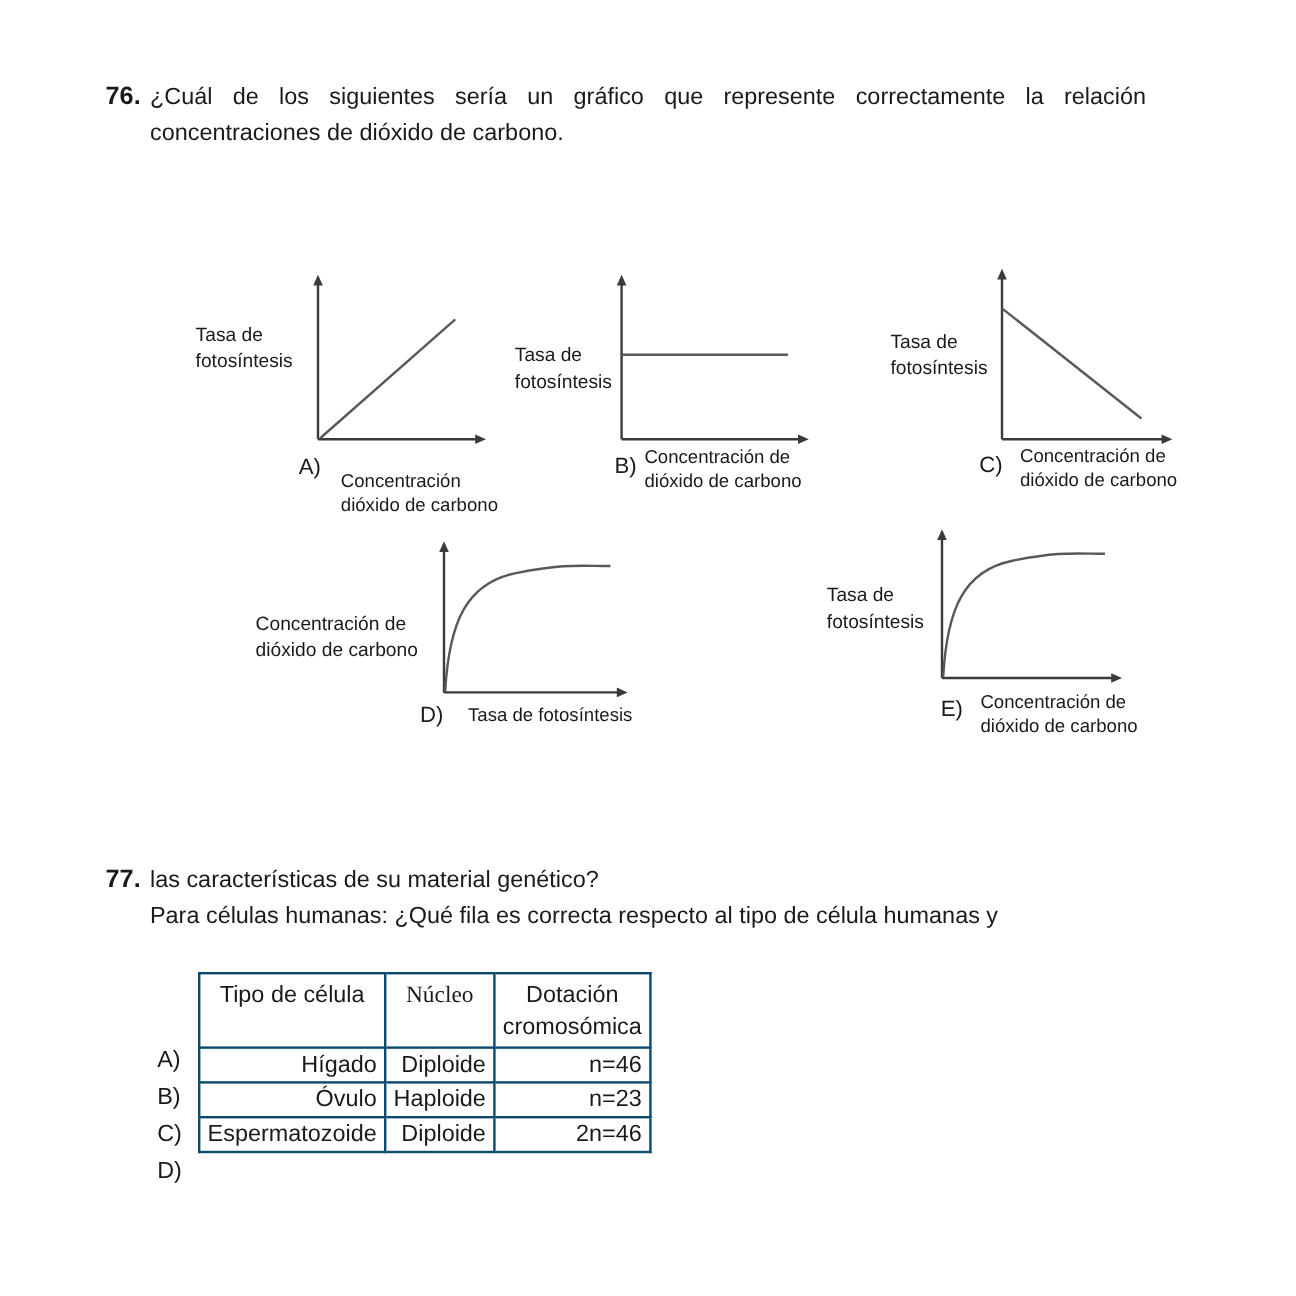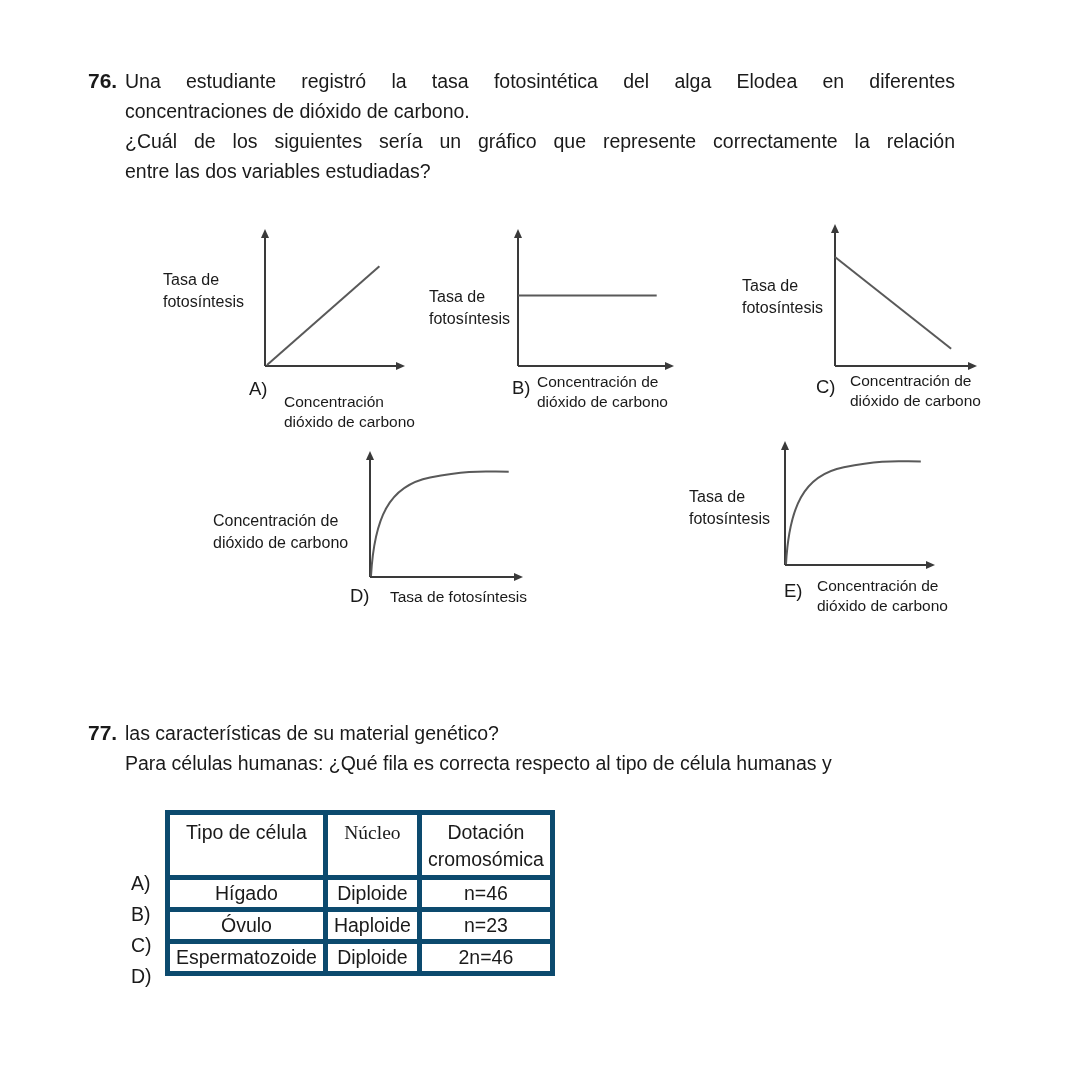--- a/index.html
+++ b/index.html
@@ -71,46 +71,44 @@
   #rl0{top:58px;}
   #rl1{top:89px;}
   #rl2{top:120px;}
   #rl3{top:151px;}
   table.answers{
     position:absolute;left:34px;top:0;
     border-collapse:collapse;
     font-size:19.5px;
   }
   table.answers th, table.answers td{
-    border:5px solid #0c4a6e;
+    border:2px solid #0c4a6e;
     text-align:center;
     font-weight:400;
     padding:0 6px;
   }
   table.answers th{
     height:56px;vertical-align:top;padding-top:4px;
     line-height:27px;white-space:pre-line;
   }
-  table.answers td{height:27px;line-height:27px;}
+  table.answers td{height:27px;line-height:27px;text-align:right;}
   .col1{width:210px;}
   .col2{width:224px;font-family:Liberation Serif, serif;}
   .col3{width:222px;}
 </style>
 </head>
 <body>
 
 <div class="page">
 
   <section>
     <div class="qnum" id="q76num">76.</div>
     <div class="qtext" id="q76text">
-      <div class="qline fill">Una estudiante registró la tasa fotosintética del alga Elodea en diferentes</div>
+      <div class="qline fill">¿Cuál de los siguientes sería un gráfico que represente correctamente la relación</div>
       <div class="qline">concentraciones de dióxido de carbono.</div>
-      <div class="qline fill">¿Cuál de los siguientes sería un gráfico que represente correctamente la relación</div>
-      <div class="qline">entre las dos variables estudiadas?</div>
     </div>
 
     <div class="graph-ylabel" id="yl0">Tasa de
 fotosíntesis</div>
     <div class="mini-graph" id="g0"><svg width="150" height="146">
           <line x1="8" y1="139" x2="8" y2="10" stroke="#3a3a3a" stroke-width="2"></line>
           <polygon points="4,11 12,11 8,2" fill="#3a3a3a"></polygon>
           <line x1="8" y1="139" x2="140" y2="139" stroke="#3a3a3a" stroke-width="2"></line>
           <polygon points="139,135 139,143 148,139" fill="#3a3a3a"></polygon>
           <path d="M 10 138 L 122.4 39.16" fill="none" stroke="#595959" stroke-width="2"></path>

